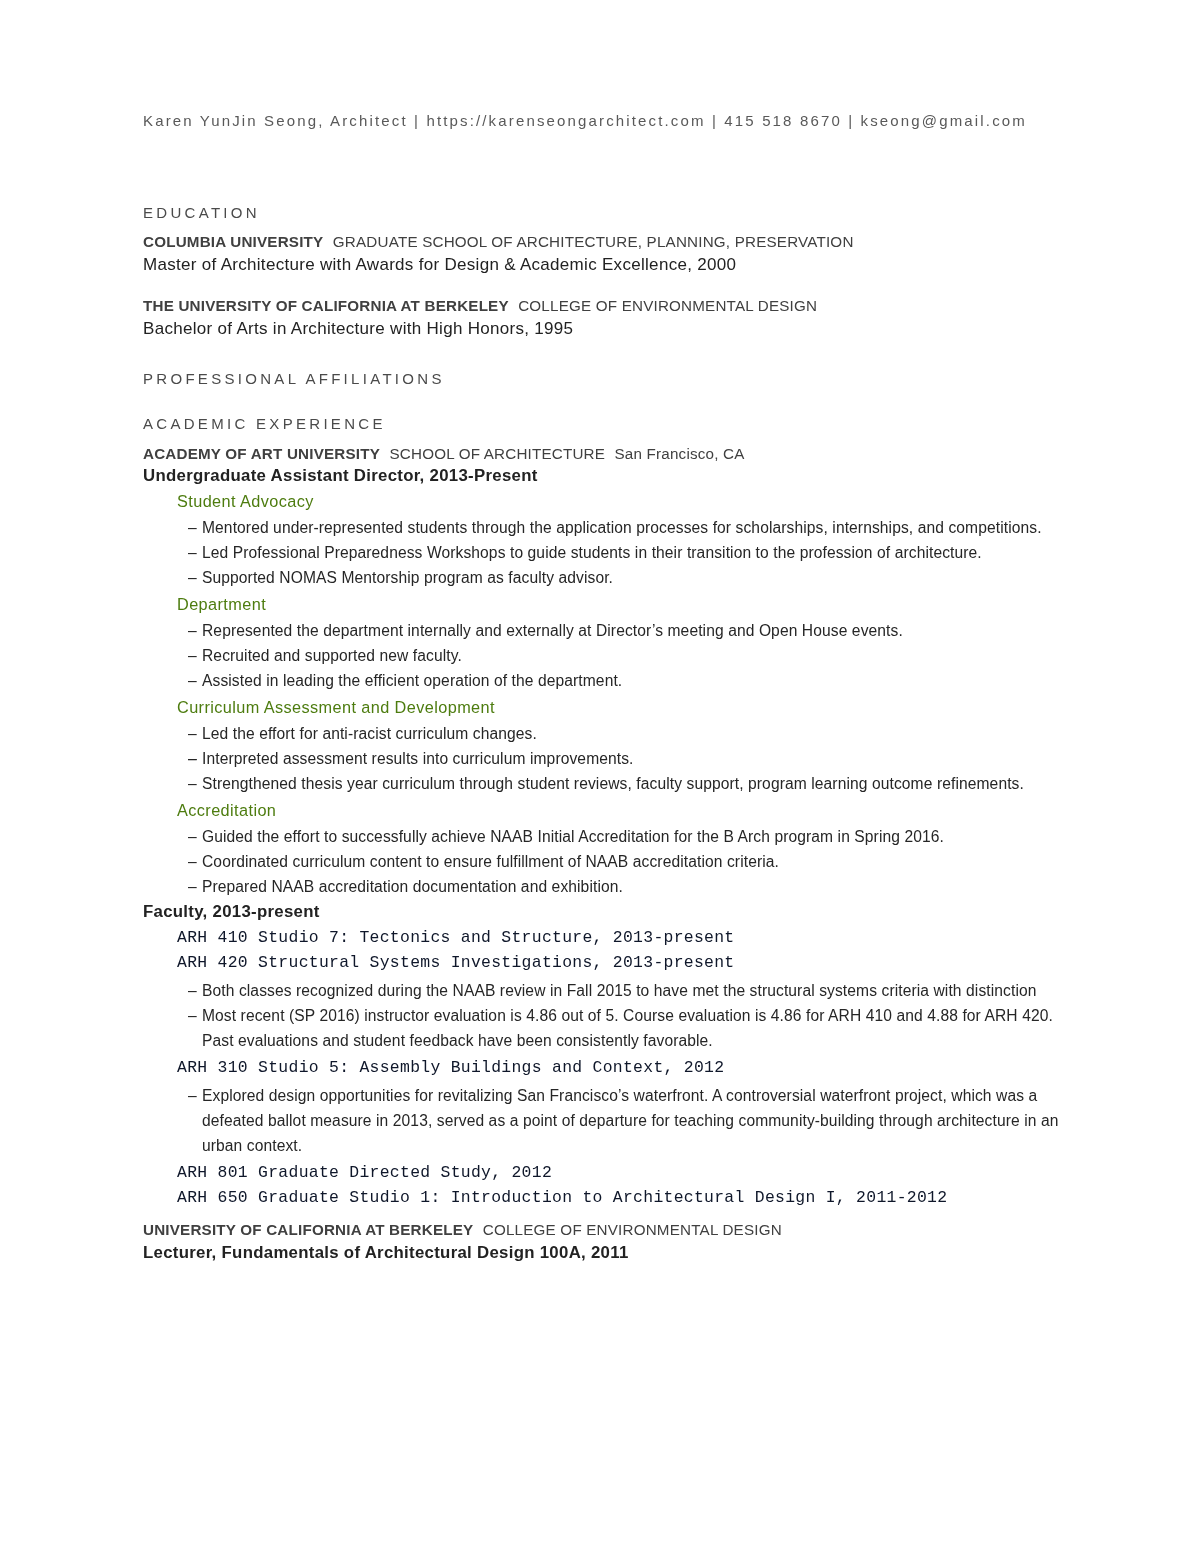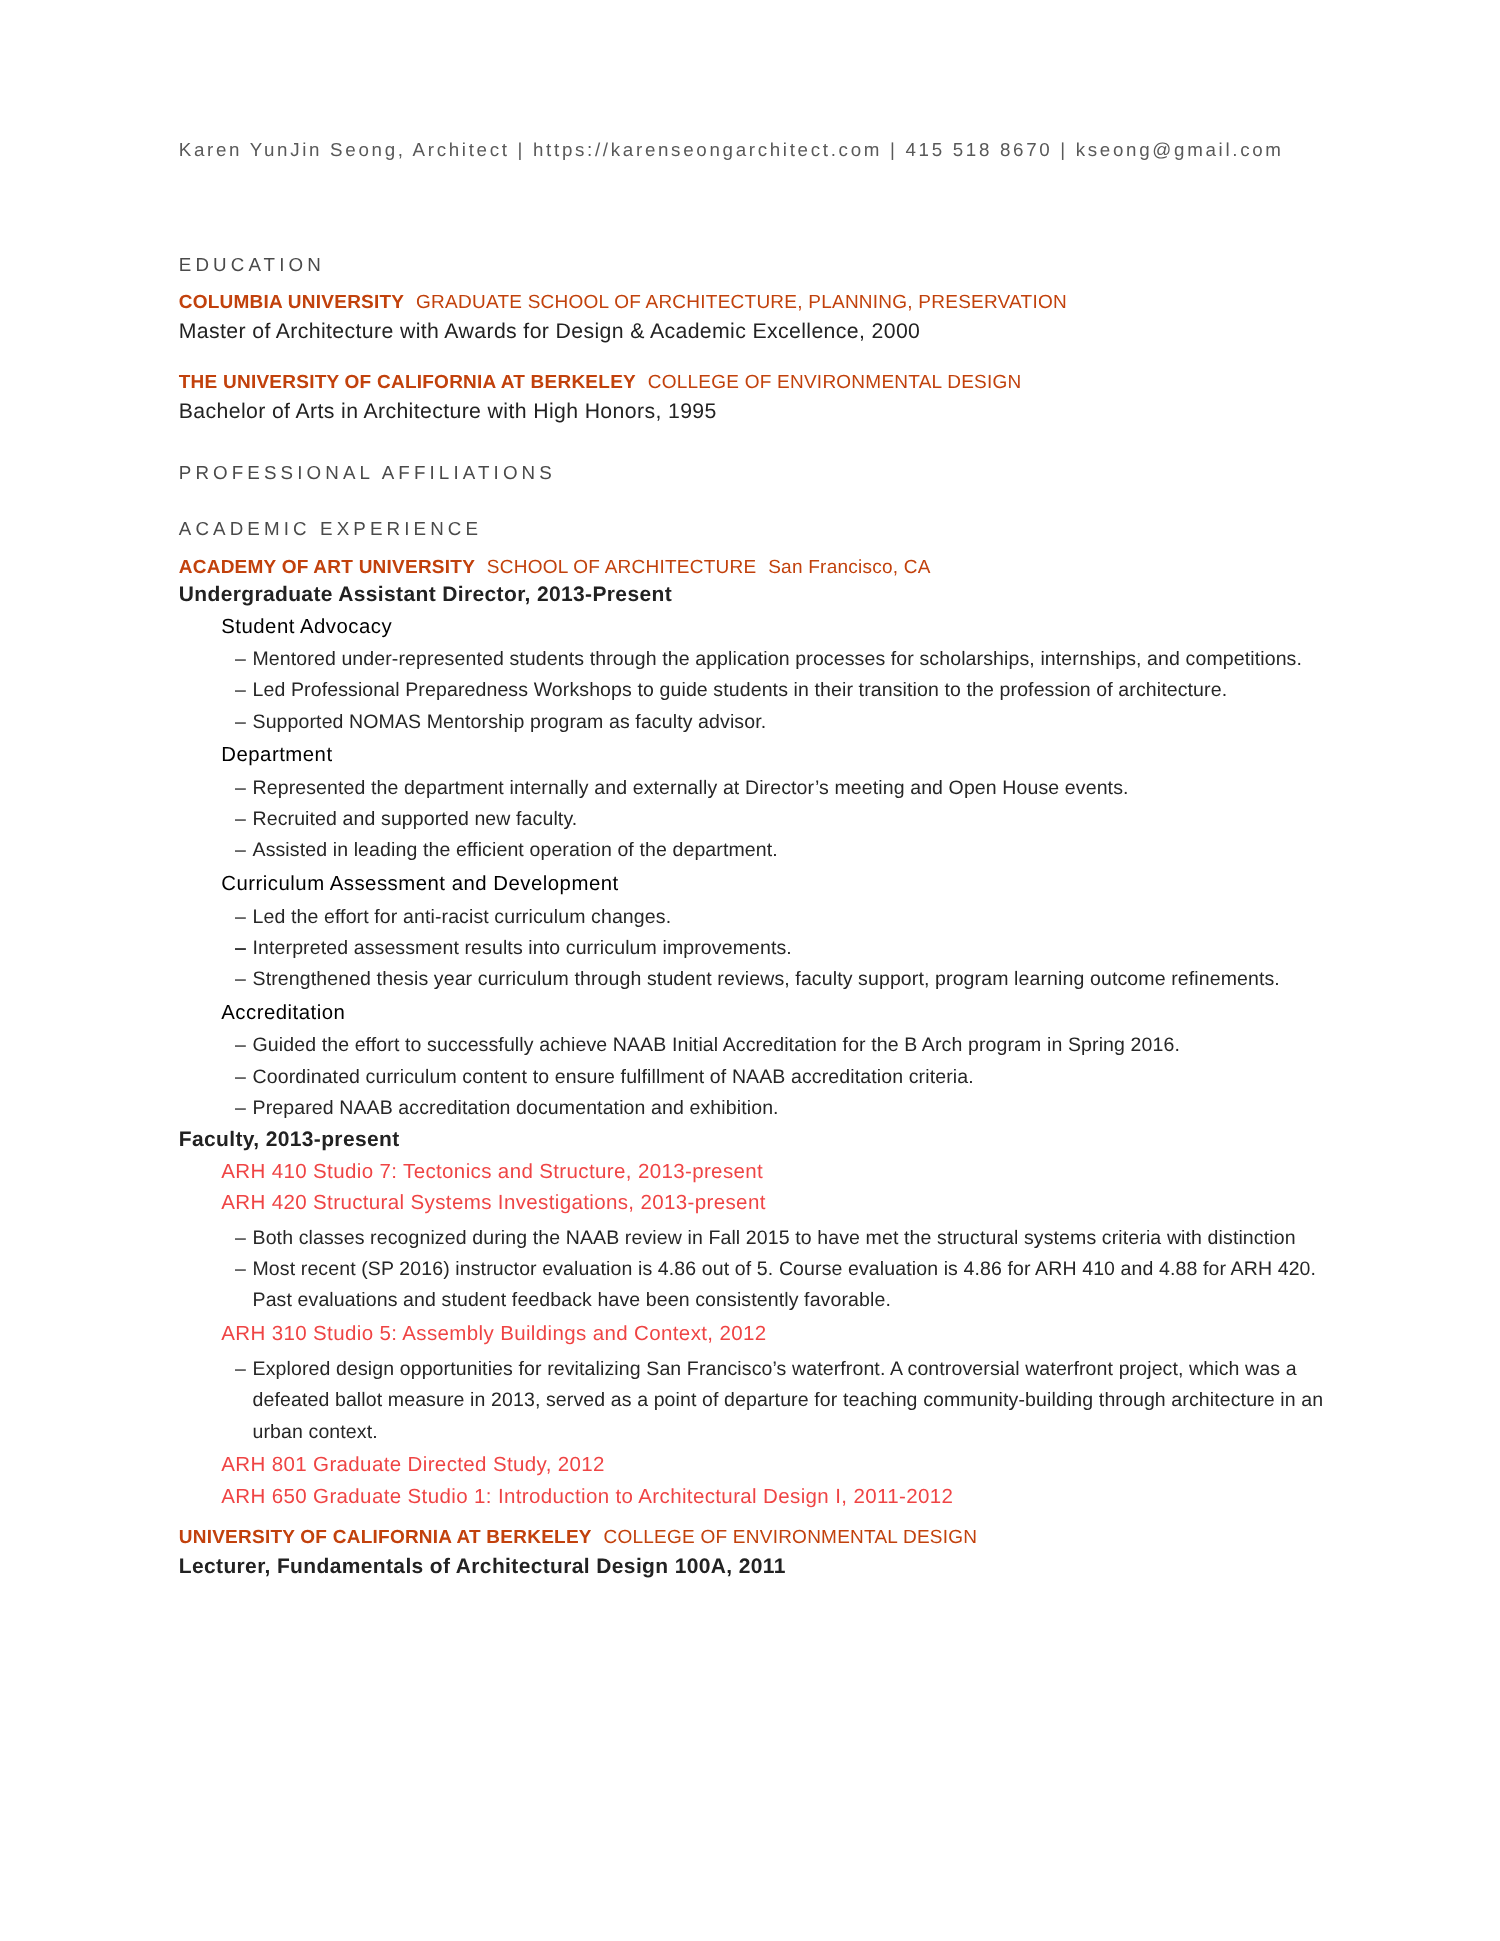--- a/index.html
+++ b/index.html
@@ -23,21 +23,21 @@
 
   .section-heading {
     font-size:15px; line-height:18px;
     letter-spacing:3.3px;
     color:#4a4a4a;
   }
   .sh-education { margin-top:74px; }
   .sh-affil     { margin-top:30px; }
   .sh-academic  { margin-top:27px; }
 
-  .org { font-size:15.2px; line-height:20px; letter-spacing:0.2px; color:#c2410c; }
+  .org { font-size:15.2px; line-height:20px; letter-spacing:0.2px; color:#404040; }
   .org-name { font-weight:700; }
   .org-unit { margin-left:5px; }
   .org-loc  { margin-left:5px; }
   .org-columbia { margin-top:10px; }
   .org-berkeley { margin-top:20px; }
   .org-aau      { margin-top:11px; }
   .org-ucb      { margin-top:10px; }
 
   .degree {
     margin-top:2px;
@@ -57,37 +57,37 @@
   .plain-list { list-style:none; margin-top:12px; margin-left:34px; }
   .plain-list li {
     font-size:16.3px; line-height:25px;
     letter-spacing:0.3px; color:#2b2b2b;
   }
 
   .group { margin-top:4px; }
   .group-title {
     margin-left:34px;
     font-size:16.3px; line-height:21px;
-    letter-spacing:0.4px; color:#000000;
+    letter-spacing:0.4px; color:#4d7c0f;
   }
 
   .bullets { list-style:none; margin-top:3px; }
   .bullets li {
     position:relative;
     padding-left:59px;
     font-size:15.6px; line-height:25px;
     letter-spacing:0.1px;
     color:#262626;
   }
   .bullets .dash { position:absolute; left:45px; top:0; }
 
   .course {
     margin-left:34px;
     font-size:16.4px; line-height:25px;
-    letter-spacing:0.3px; color:#ef4444;
+    letter-spacing:0.3px; color:#0f172a;font-family:Liberation Mono, monospace;
   }
   .course-first        { margin-top:2px; }
   .course-after-bullet { margin-top:2px; }
 
   .page-number {
     position:absolute;
     top:1441px; right:147px;
     font-size:15px; color:#333333;
   }
 </style>

